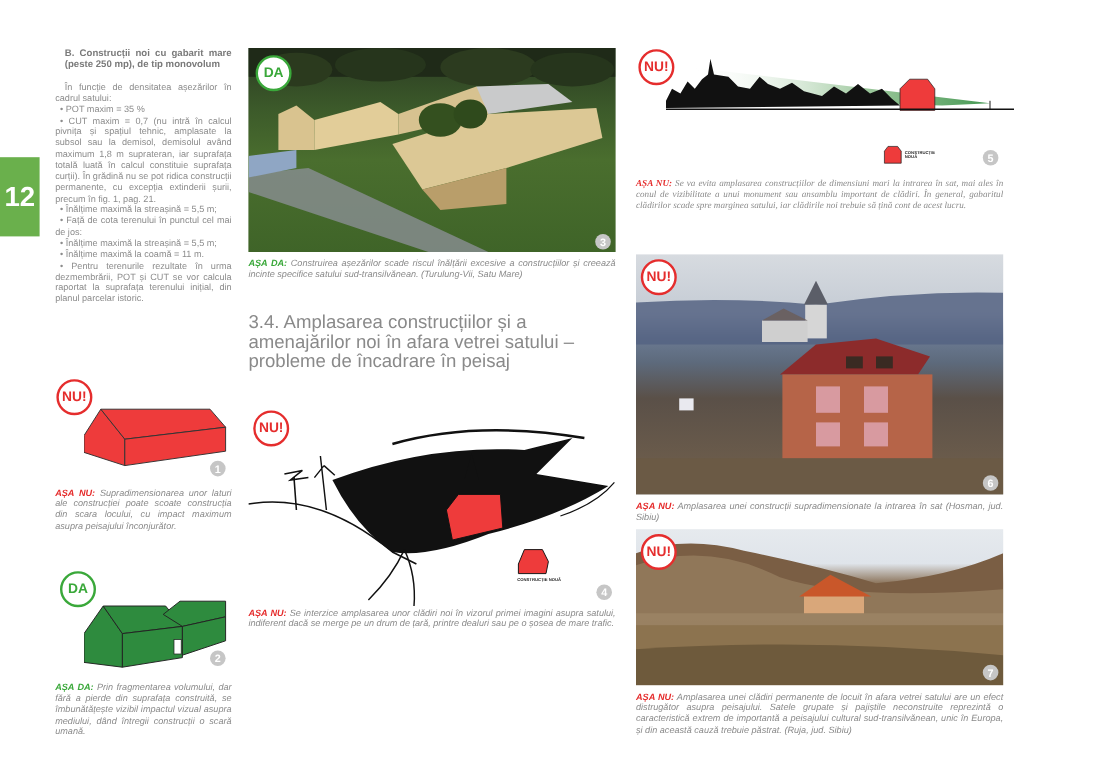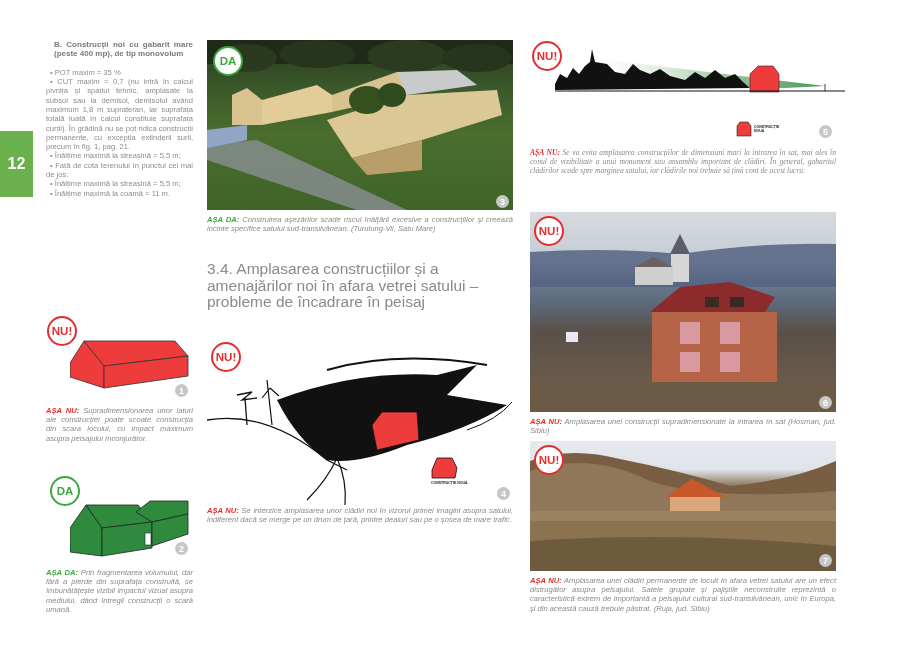--- a/index.html
+++ b/index.html
@@ -1,20 +1,20 @@
 <!DOCTYPE html>
 <html><head>
 <meta charset="utf-8">
 <style>
   * { box-sizing: border-box; margin: 0; padding: 0; }
   html, body { width: 920px; height: 650px; background: #ffffff; overflow: hidden; }
   body { position: relative; font-family: "Liberation Sans", sans-serif; color: #8a8a8a; }
 
   .page-tab { position: absolute; left: 0; top: 131px; width: 33px; height: 66px; background: #6ab04c; display: flex; align-items: center; justify-content: center; }
-  .page-tab span { color: #fff; font-weight: bold; font-size: 16px; font-family: "Liberation Sans", sans-serif; }
+  .page-tab span { color: #fff; font-weight: bold; font-size: 23px; font-family: "Liberation Sans", sans-serif; }
 
   .col1 { position: absolute; left: 46px; top: 40px; width: 147px; font-size: 7.6px; line-height: 9.3px; color: #8c8c8c; text-align: justify; }
   .col1 .heading { font-weight: bold; color: #7a7a7a; font-size: 8px; line-height: 9.4px; margin-left: 8px; margin-bottom: 9px; }
   .col1 .p { text-indent: 8px; }
   .col1 .li { padding-left: 0; text-indent: 4px; }
 
   .badge { position: absolute; width: 30px; height: 30px; border-radius: 50%; background: #fff; display: flex; align-items: center; justify-content: center; font-weight: bold; font-size: 11.5px; }
   .badge.nu { border: 2.5px solid #e52d2d; color: #e52d2d; text-align: center; }
   .badge.da { border: 2.5px solid #3aa83a; color: #3aa83a; }
 
@@ -31,27 +31,29 @@
   .legend-label { position: absolute; font-size: 3.5px; line-height: 4px; color: #222; font-weight: bold; }
 </style>
 </head>
 <body>
 
 <div class="page-tab">
   <span>12</span>
 </div>
 
 <div class="col1">
-  <div class="heading">B. Construcții noi cu gabarit mare (peste 400 mp), de tip monovolum</div>
+  <div class="heading">B. Construcții noi cu gabarit mare (peste 250 mp), de tip monovolum</div>
+  <div class="p">În funcție de densitatea așezărilor în cadrul satului:</div>
   <div class="li">• POT maxim = 35 %</div>
   <div class="li">• CUT maxim = 0,7 (nu intră în calcul pivnița și spațiul tehnic, amplasate la subsol sau la demisol, demisolul având maximum 1,8 m suprateran, iar suprafața totală luată în calcul constituie suprafața curții). În grădină nu se pot ridica construcții permanente, cu excepția extinderii șurii, precum în fig. 1, pag. 21.</div>
   <div class="li">• Înălțime maximă la streașină = 5,5 m;</div>
   <div class="li">• Față de cota terenului în punctul cel mai de jos:</div>
   <div class="li">• Înălțime maximă la streașină = 5,5 m;</div>
   <div class="li">• Înălțime maximă la coamă = 11 m.</div>
+  <div class="li">• Pentru terenurile rezultate în urma dezmembrării, POT și CUT se vor calcula raportat la suprafața terenului inițial, din planul parcelar istoric.</div>
 </div>
 
 <div>
   <div class="badge nu" style="left:47px; top:316px;">NU!</div>
   <svg style="position:absolute; left:70px; top:338px;" width="120" height="52" viewBox="0 0 120 52">
     <polygon points="0,25 14,3 34,28 34,50 0,39" fill="#ee3b3b" stroke="#333" stroke-width="0.8"></polygon>
     <polygon points="14,3 105,3 118,18 34,28" fill="#ee3b3b" stroke="#333" stroke-width="0.8"></polygon>
     <polygon points="34,28 118,18 118,38 34,50" fill="#ee3b3b" stroke="#333" stroke-width="0.8"></polygon>
   </svg>
   <div class="numdot" style="left:175px; top:384px;">1</div>

